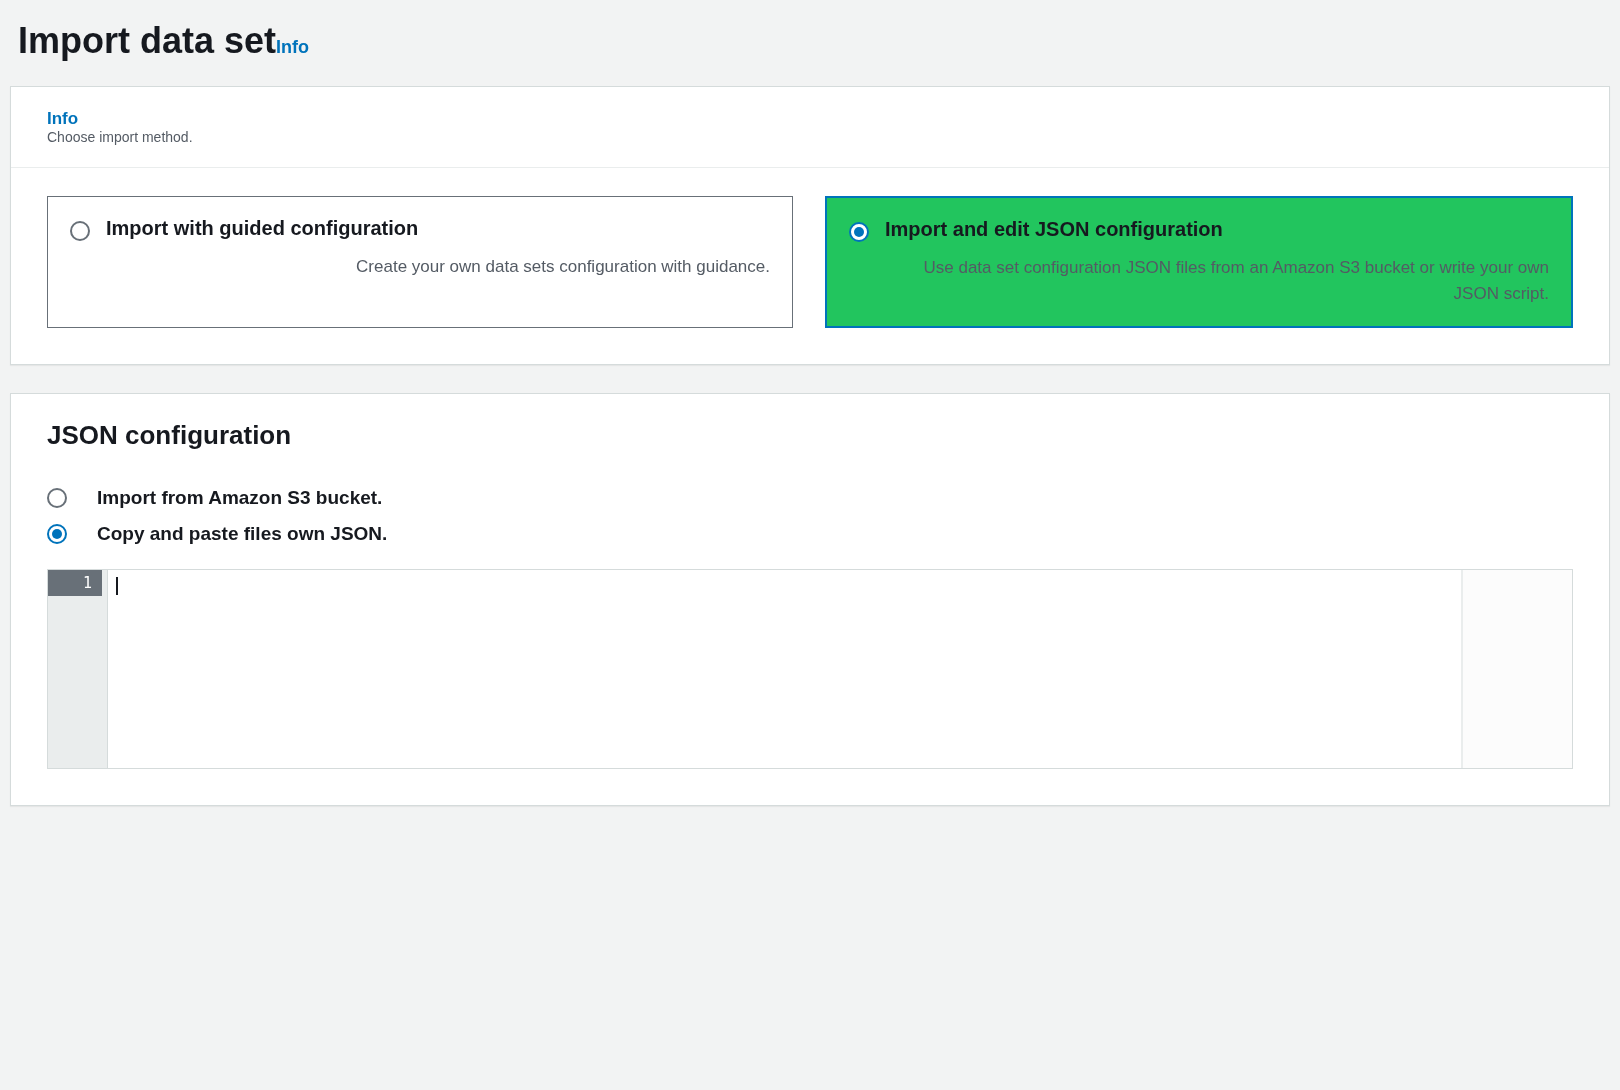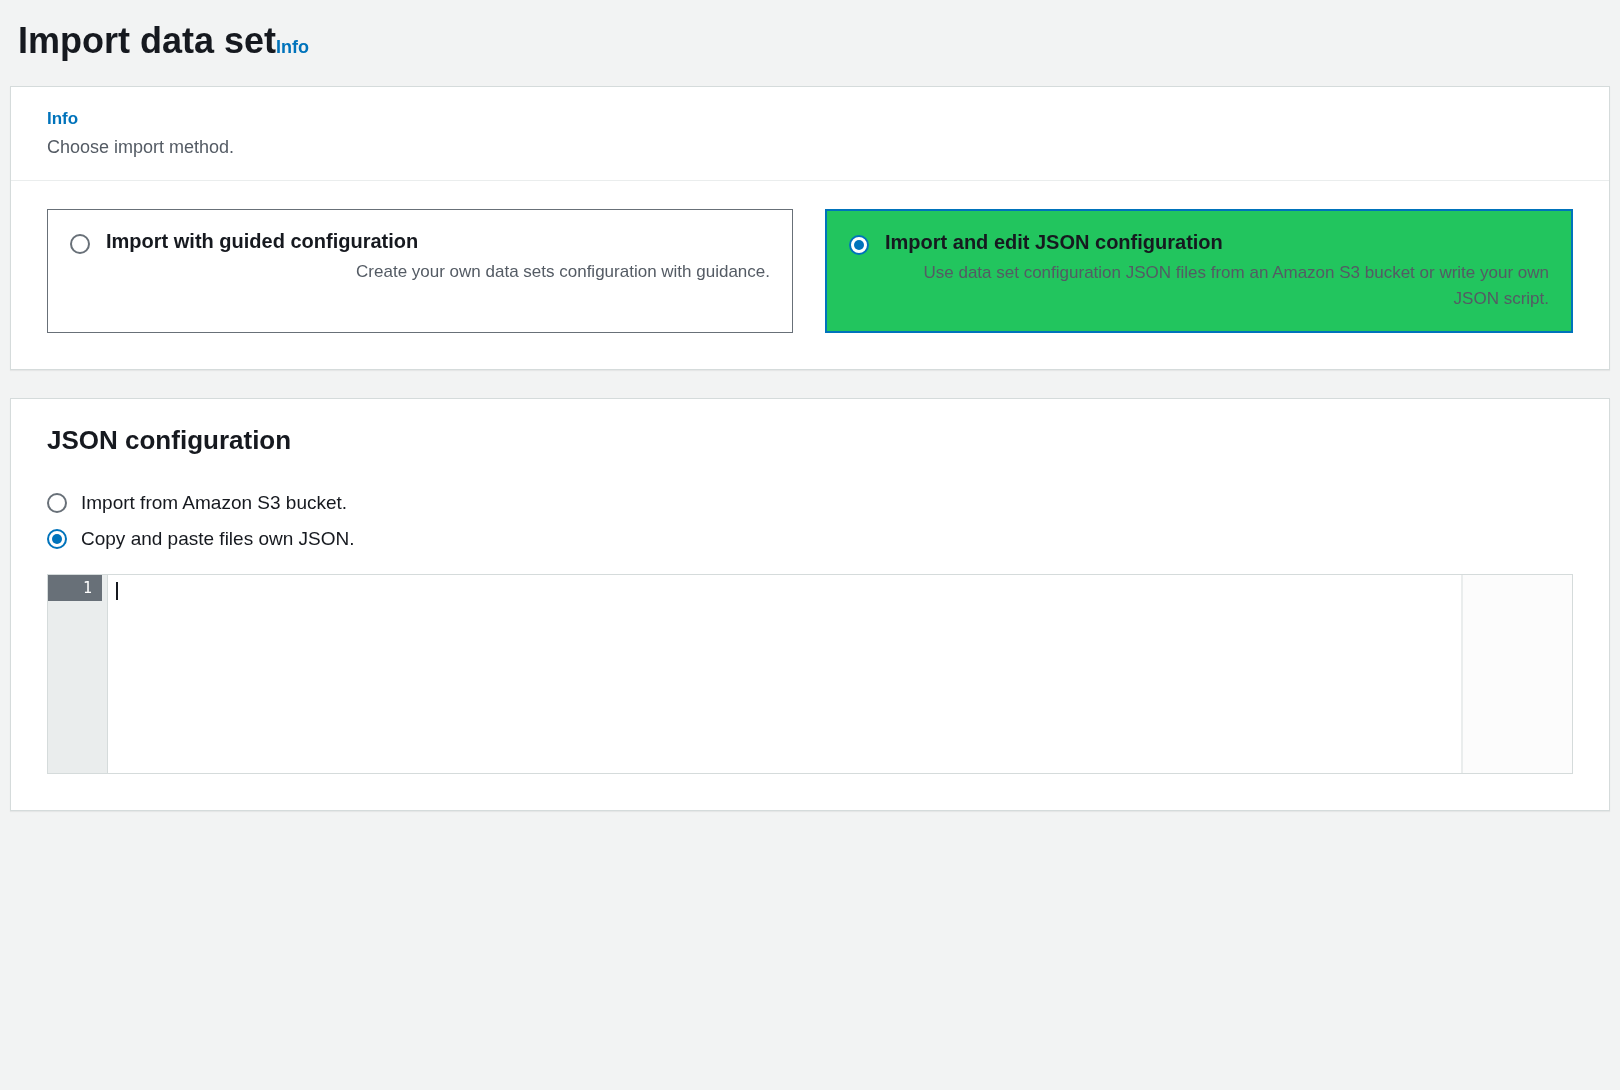--- a/index.html
+++ b/index.html
@@ -51,23 +51,22 @@
       font-weight: 700;
       color: #16191f;
     }
     .panel-info-link {
       font-size: 17px;
       font-weight: 600;
       color: #0073bb;
       cursor: pointer;
     }
     .panel-subtitle {
-      font-size: 18px;
+      font-size: 14px;
       color: #545b64;
-      margin-top: 8px;
     }
     .panel-body {
       padding: 28px 36px 36px 36px;
     }
     .tile-row {
       display: flex;
       gap: 32px;
     }
     .tile {
       flex: 1;
@@ -107,39 +106,40 @@
       background: #0073bb;
       border-radius: 50%;
     }
     .tile-content {
       flex: 1;
     }
     .tile-title {
       font-size: 20px;
       font-weight: 700;
       color: #16191f;
-      margin-bottom: 6px;
+      margin-bottom: 14px;
     }
     .tile-desc {
       font-size: 17px;
       color: #545b64;
       line-height: 1.5;
       text-align: right;
     }
     .radio-list {
       display: flex;
       flex-direction: column;
       gap: 14px;
       margin-bottom: 24px;
     }
     .radio-option {
       display: flex;
       align-items: center;
-      gap: 14px;
-      cursor: pointer;
+      gap: 30px;
+      cursor: pointer;
+      font-weight: bold;
     }
     .radio-circle {
       width: 20px;
       height: 20px;
       border: 2px solid #687078;
       border-radius: 50%;
       position: relative;
       background: #fff;
       flex-shrink: 0;
     }

